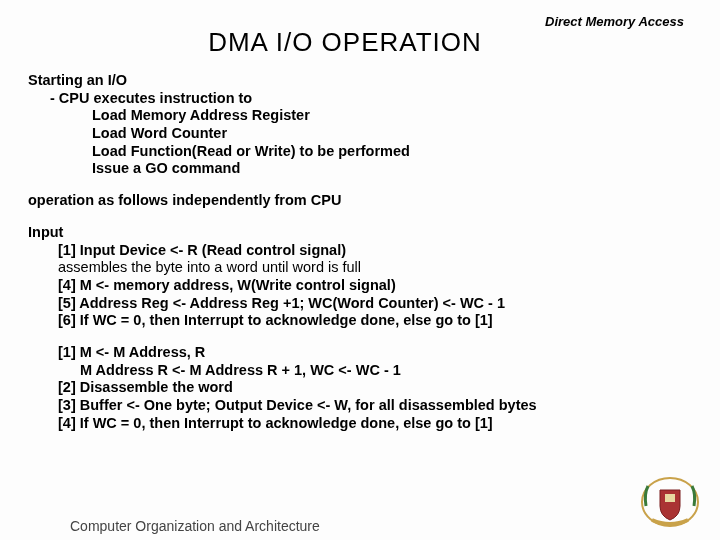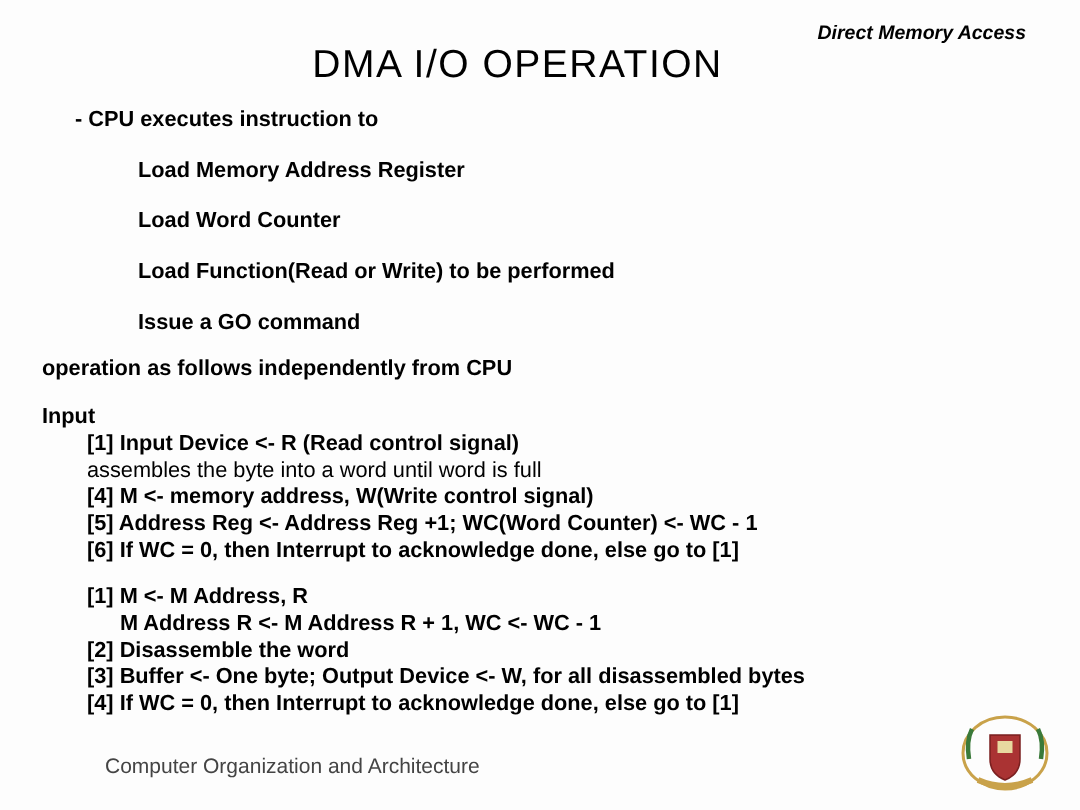--- a/index.html
+++ b/index.html
@@ -33,26 +33,26 @@
     margin-left: -30px;
   }
   .block {
     font-size: 14.5px;
     line-height: 1.22;
     font-weight: bold;
     margin-bottom: 14px;
   }
   .block .nw { font-weight: normal; margin-top: 44px; }
   .ind1 { padding-left: 22px; }
-  .ind2 { padding-left: 64px; margin-top: 16px; }
+  .ind2 { padding-left: 64px; }
   .ind1b { padding-left: 30px; }
   .footer {
     position: absolute;
     left: 70px;
-    bottom: 22px;
+    bottom: 6px;
     font-size: 14px;
     color: #444;
     font-weight: normal;
   }
   .logo {
     position: absolute;
     right: 18px;
     bottom: 10px;
   }
   .logo svg { display: block; }
@@ -60,20 +60,21 @@
 </head>
 <body>
 
 <div class="slide">
 
   <div class="header-label">Direct Memory Access</div>
 
   <div class="title">DMA  I/O  OPERATION</div>
 
   <div class="block">
+    <div>Starting an I/O</div>
     <div class="ind1">- CPU executes instruction to</div>
     <div class="ind2">Load Memory Address Register</div>
     <div class="ind2">Load Word Counter</div>
     <div class="ind2">Load Function(Read or Write) to be performed</div>
     <div class="ind2">Issue a GO command</div>
   </div>
 
   <div class="block">
     <div>operation as follows independently from CPU</div>
   </div>

